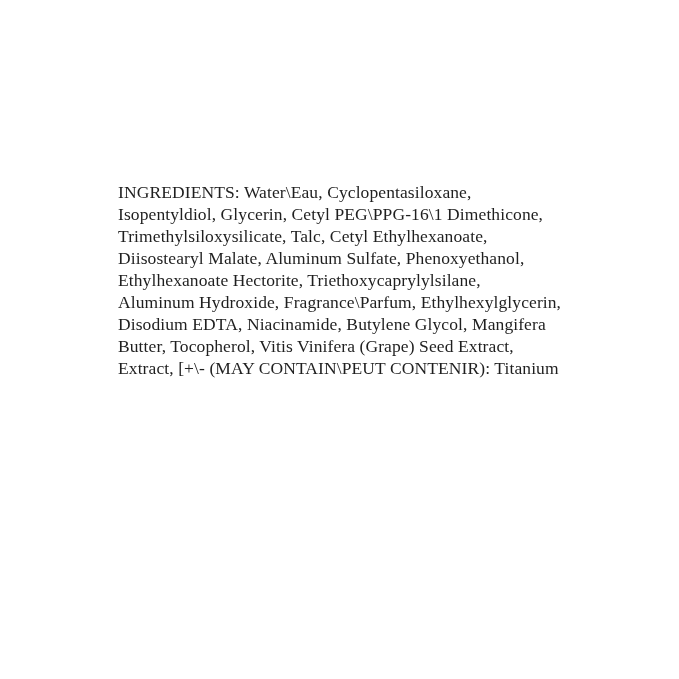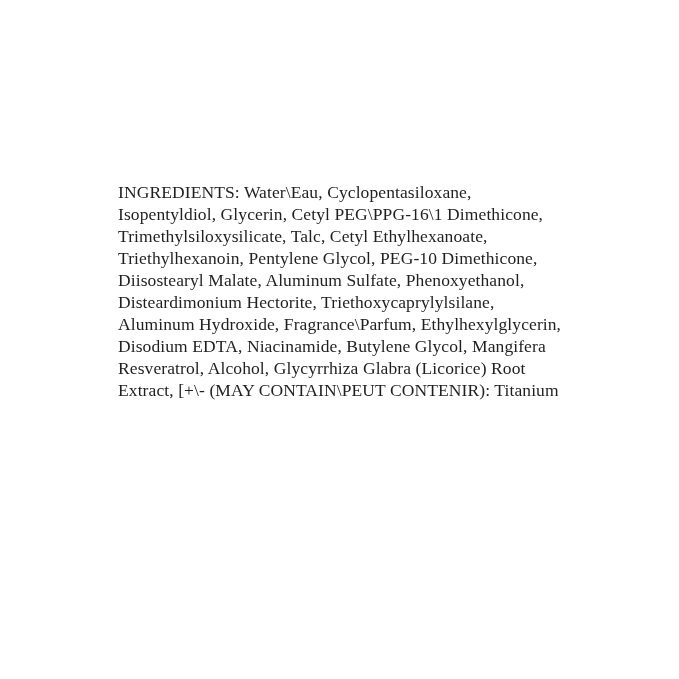--- a/index.html
+++ b/index.html
@@ -37,21 +37,20 @@
   }
 </style>
 </head>
 <body>
 
 <div class="page">
   <div class="ingredients-block">
     <div class="ingredients-line">INGREDIENTS: Water\Eau, Cyclopentasiloxane,</div>
     <div class="ingredients-line">Isopentyldiol, Glycerin, Cetyl PEG\PPG-16\1 Dimethicone,</div>
     <div class="ingredients-line">Trimethylsiloxysilicate, Talc, Cetyl Ethylhexanoate,</div>
-    <div class="ingredients-line">Triethylhexanoin, Pentylene Glycol, PEG-10 Dimethicone,</div>
     <div class="ingredients-line">Diisostearyl Malate, Aluminum Sulfate, Phenoxyethanol,</div>
-    <div class="ingredients-line">Disteardimonium Hectorite, Triethoxycaprylylsilane,</div>
+    <div class="ingredients-line">Ethylhexanoate Hectorite, Triethoxycaprylylsilane,</div>
     <div class="ingredients-line">Aluminum Hydroxide, Fragrance\Parfum, Ethylhexylglycerin,</div>
     <div class="ingredients-line">Disodium EDTA, Niacinamide, Butylene Glycol, Mangifera</div>
-    <div class="ingredients-line">Resveratrol, Alcohol, Glycyrrhiza Glabra (Licorice) Root</div>
+    <div class="ingredients-line">Butter, Tocopherol, Vitis Vinifera (Grape) Seed Extract,</div>
     <div class="ingredients-line">Extract, [+\- (MAY CONTAIN\PEUT CONTENIR): Titanium</div>
   </div>
 </div>
 
 </body></html>

